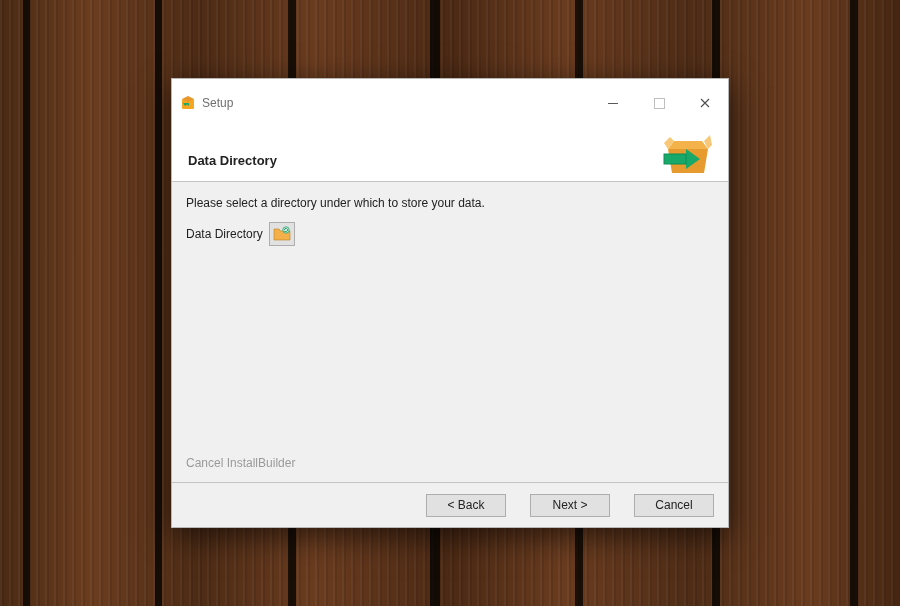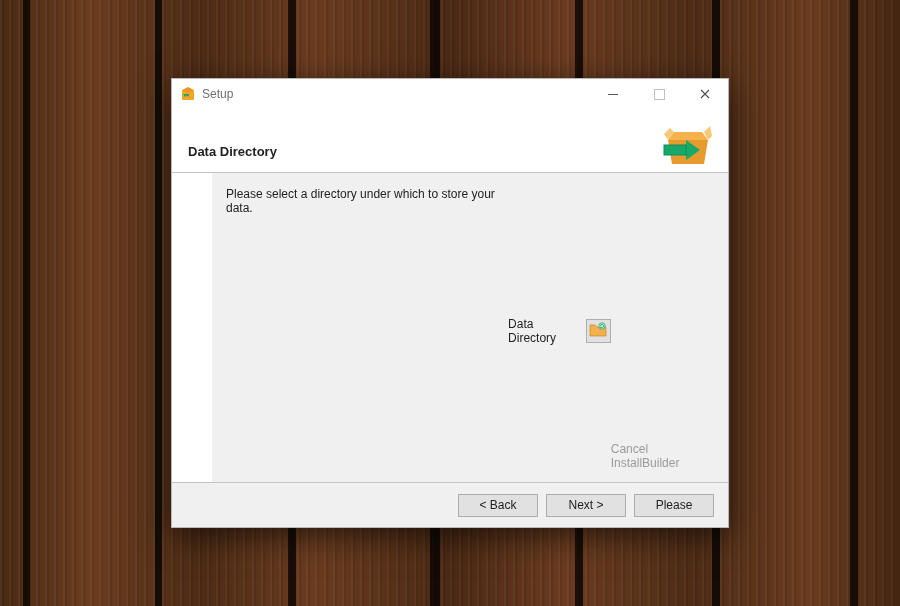--- a/index.html
+++ b/index.html
@@ -48,20 +48,21 @@
   }
 
   
   .titlebar {
     height: 30px;
     display: flex;
     align-items: center;
     background: #ffffff;
     font-size: 12px;
     color: #6e6e6e;
+    margin-top: 9px;
   }
   .titlebar .app-icon {
     width: 16px; height: 16px;
     margin: 0 6px 0 8px;
     display:flex; align-items:center; justify-content:center;
   }
   .titlebar .title-text { flex: 0 0 auto; }
   .titlebar .spacer { flex: 1 1 auto; }
   .win-controls { display: flex; height: 100%; }
   .win-btn {
@@ -91,22 +92,21 @@
   .header .box-icon { width:52px; height:52px; margin-top:6px; }
 
   
   .content {
     flex:1 1 auto;
     background:#f0f0f0;
     padding: 14px 14px 8px 14px;
     font-size: 12px;
     color:#222;
     display:flex;
-    flex-direction:row;
-    margin-left:40px;
+    flex-direction:column;
   }
   .instruction { margin: 0 0 12px 0; }
   .dir-row {
     display:flex;
     align-items:center;
     gap:6px;
   }
   .dir-row label { font-size:12px; }
   .dir-row input[type=text] {
     width: 198px;
@@ -134,21 +134,21 @@
   }
 
   .footer {
     border-top:1px solid #c4c4c4;
     background:#f0f0f0;
     height:44px;
     display:flex;
     align-items:center;
     justify-content:flex-end;
     padding: 0 14px;
-    gap:8px;
+    gap:24px;
   }
   .footer button {
     width:80px; height:23px;
     border:1px solid #adadad;
     background:#e1e1e1;
     font-family:inherit;
     font-size:12px;
     color:#222;
     cursor:pointer;
   }
@@ -218,17 +218,17 @@
           </span>
         </button>
       </div>
 
       <div class="install-builder">Cancel InstallBuilder</div>
     </div>
 
     <div class="footer">
       <button>&lt; Back</button>
       <button>Next &gt;</button>
-      <button>Please</button>
+      <button>Cancel</button>
     </div>
 
   </div>
 </div>
 
 </body></html>

